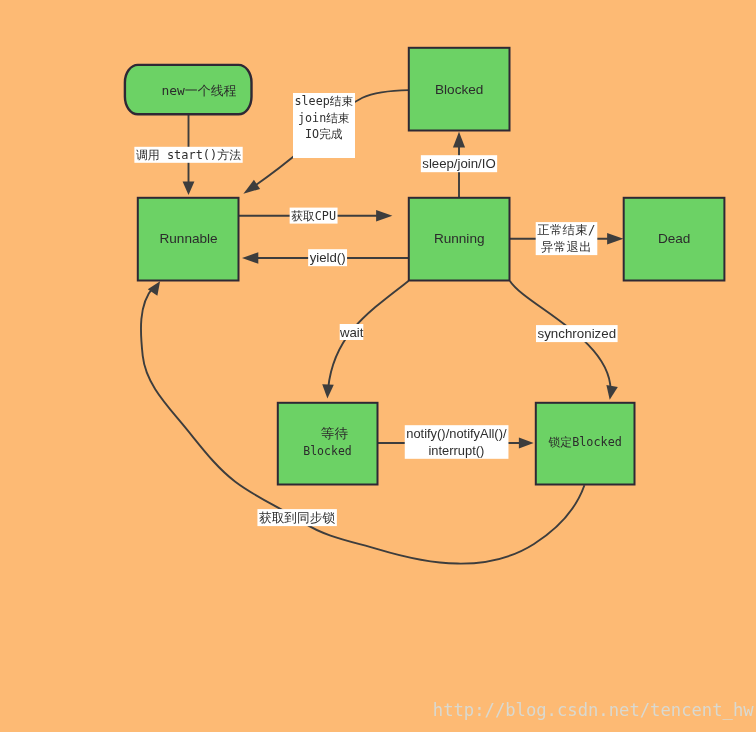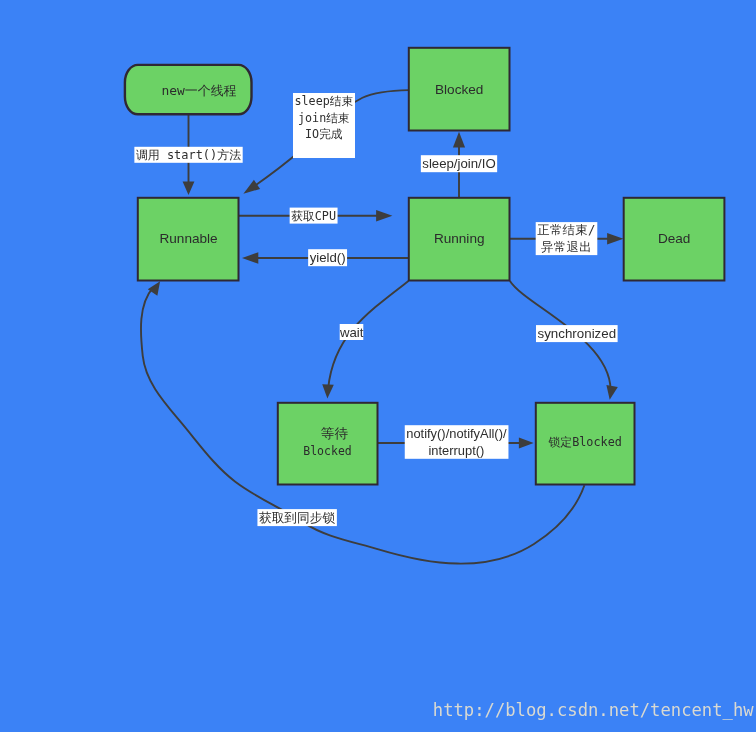--- a/index.html
+++ b/index.html
@@ -1,19 +1,19 @@
 <!DOCTYPE html>
 <html><head>
 <meta charset="utf-8">
 <title>Java Thread State Diagram</title>
 <style>
   html,body{margin:0;padding:0;background:#000;}
   body{width:756px;height:732px;overflow:hidden;
        font-family:"Liberation Sans",sans-serif;}
-  #stage{position:relative;width:756px;height:732px;background:#3b82f6;overflow:hidden;}
+  #stage{position:relative;width:756px;height:732px;background:#fdba74;overflow:hidden;}
   #diagram{position:absolute;left:0;top:0;width:756px;height:732px;display:block;}
 
   .node-shape{fill:#6cd265;stroke:#2f2834;stroke-width:2;}
   .node-label{fill:#2c2c2c;text-anchor:middle;}
   .lbl-sans{font-family:"Liberation Sans",sans-serif;font-size:13.6px;}
   .lbl-cjk{font-family:"DejaVu Sans Mono",monospace;}
 
   .edge{fill:none;stroke:#3d3d3d;stroke-width:1.9;}
   .arrowfill{fill:#3d3d3d;stroke:none;}
 

